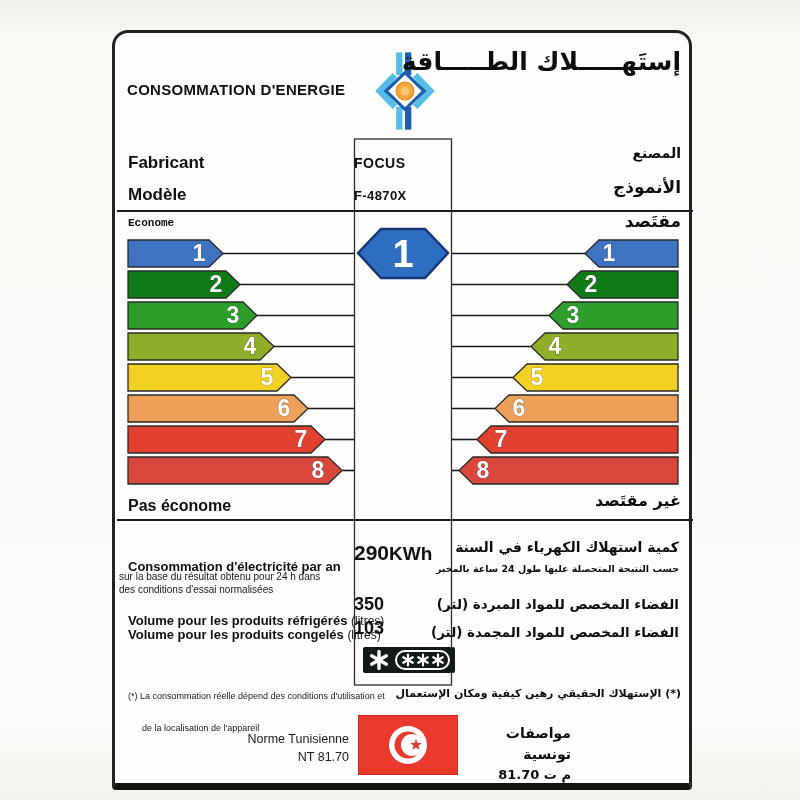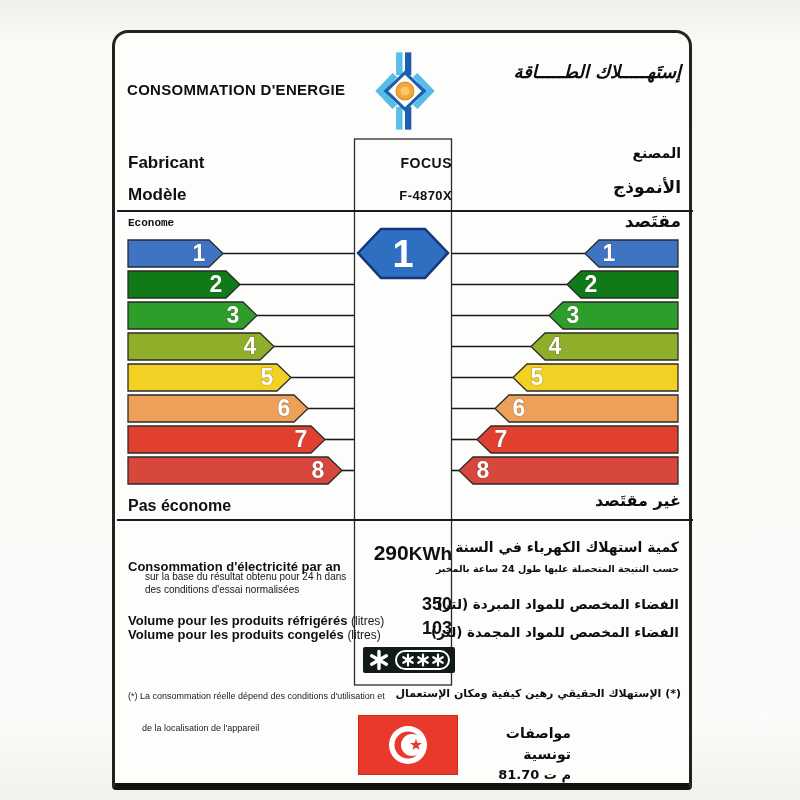--- a/index.html
+++ b/index.html
@@ -5,21 +5,21 @@
   html,body{margin:0;padding:0;}
   body{width:800px;height:800px;position:relative;background:#eeede9;font-family:"Liberation Sans",sans-serif;}
   .photo{position:absolute;inset:0;background:linear-gradient(180deg,#efeeea 0%,#faf9f6 5%,#fcfbf9 90%,#f2f1ed 100%);}
   .label{position:absolute;left:112px;top:30px;width:580px;height:760px;box-sizing:border-box;
          background:#fdfdfb;border:3px solid #23221e;border-bottom:7px solid #14130e;
          border-radius:16px 16px 4px 4px;}
   .abs{position:absolute;}
   .b{font-weight:bold;color:#101010;}
   .n{font-weight:normal;color:#171717;}
   .ar{font-family:"DejaVu Sans",sans-serif;direction:rtl;color:#0d0d0d;}
-  .ctr{left:239px;width:98px;text-align:right;}
+  .ctr{left:239px;width:98px;text-align:left;}
   .rt{right:8px;text-align:right;}
   svg{display:block;}
   svg text{font-family:"Liberation Sans",sans-serif;}
   .num{font-weight:bold;font-size:23px;fill:#fff;paint-order:stroke;stroke:rgba(50,50,50,.35);stroke-width:1.1px;}
   .hexnum{font-weight:bold;font-size:38px;fill:#fff;}
   .thin{stroke:#1a1a1a;stroke-width:1.6;}
   .rule{stroke:#1c1c1c;stroke-width:2.2;}
   .barline{stroke:#2b2b2b;stroke-width:1.3;}
 </style>
 </head>
@@ -139,36 +139,36 @@
       <rect x="60" y="90" width="10" height="36" fill="#1d5fae"></rect>
       <polyline points="44,40 20,65 44,90" fill="none" stroke-width="10" stroke="#56bde9"></polyline>
       <polyline points="50,50 33,65 50,80" fill="none" stroke-width="9" stroke="#1d5fae"></polyline>
       <polyline points="76,40 100,65 76,90" fill="none" stroke-width="10" stroke="#56bde9"></polyline>
       <polyline points="70,50 87,65 70,80" fill="none" stroke-width="9" stroke="#1d5fae"></polyline>
       <polygon points="30,65 60,36 90,65 60,94" fill="#fdfdfb" stroke-width="5" stroke="#1d5fae"></polygon>
       <circle cx="60" cy="65" r="14" stroke="#e19122" stroke-width="2" fill="#f3a83b"></circle>
       <circle cx="60" cy="65" r="7" fill="#f8c76e"></circle>
     </svg>
 
-    <div class="abs b ar rt" style="top:28px;font-size:18px;font-style:italic;">إستَهـــــلاك الطـــــاقة</div>
+    <div class="abs b ar rt" style="top:14px;font-size:25px;">إستَهـــــلاك الطـــــاقة</div>
 
     <div class="abs b" style="left:13px;top:120px;font-size:17px;">Fabricant</div>
     <div class="abs b" style="left:13px;top:152px;font-size:17px;">Modèle</div>
     <div class="abs b ctr" style="top:122px;font-size:14px;letter-spacing:.5px;">FOCUS</div>
     <div class="abs b ctr" style="top:155px;font-size:13px;letter-spacing:.4px;">F-4870X</div>
     <div class="abs b ar rt" style="top:112px;font-size:14px;">المصنع</div>
     <div class="abs b ar rt" style="top:144px;font-size:17px;">الأنموذج</div>
 
     <div class="abs b" style="left:13px;top:184px;font-size:11px;font-family:Liberation Mono, monospace;">Econome</div>
     <div class="abs b ar rt" style="top:178px;font-size:17px;">مقتَصد</div>
     <div class="abs b" style="left:13px;top:464px;font-size:16px;">Pas économe</div>
     <div class="abs b ar rt" style="top:458px;font-size:16px;">غير مقتَصد</div>
 
     <div class="abs b" style="left:13px;top:514px;font-size:13px;margin-top:12px;">Consommation d'électricité par an</div>
-    <div class="abs n" style="left:30px;top:537px;font-size:10px;line-height:1.3;">
+    <div class="abs n" style="left:4px;top:537px;font-size:10px;line-height:1.3;">
       <div>sur la base du résultat obtenu pour 24 h dans</div>
       <div>des conditions d'essai normalisées</div>
     </div>
     <div class="abs b ctr" style="top:508px;font-size:21px;"><span>290</span><span style="font-size:19px;">KWh</span></div>
     <div class="abs b ar" style="right:10px;top:506px;font-size:14px;text-align:right;">كمية استهلاك الكهرباء في السنة</div>
     <div class="abs b ar" style="right:10px;top:530px;font-size:9.5px;text-align:right;">حسب النتيجة المتحصلة عليها طول 24 ساعة بالمخبر</div>
 
     <div class="abs" style="left:13px;top:580px;font-size:13px;"><span class="b">Volume pour les produits réfrigérés</span>
       <span class="n" style="font-size:12px;">(litres)</span></div>
     <div class="abs b ctr" style="top:561px;font-size:18px;">350</div>
@@ -178,20 +178,24 @@
       <span class="n" style="font-size:12px;">(litres)</span></div>
     <div class="abs b ctr" style="top:585px;font-size:18px;">103</div>
     <div class="abs b ar" style="right:10px;top:591px;font-size:13.5px;text-align:right;">الفضاء المخصص للمواد المجمدة (لتر)</div>
 
     <div class="abs n" style="left:13px;top:657px;font-size:9px;line-height:1.35;color:#222;">
       <div>(*) La consommation réelle dépend des conditions d'utilisation et</div>
       <div style="padding-left:14px;margin-top:20px;">de la localisation de l'appareil</div>
     </div>
     <div class="abs b ar rt" style="top:654px;font-size:11px;">(*) الإستهلاك الحقيقي رهين كيفية ومكان الإستعمال</div>
 
+    <div class="abs n" style="left:112px;top:697px;width:122px;text-align:right;font-size:12.5px;line-height:1.45;color:#1b1b1b;">
+      <div>Norme Tunisienne</div>
+      <div>NT 81.70</div>
+    </div>
 
     <svg class="abs" style="left:243px;top:682px;" width="100" height="60" viewBox="0 0 100 60">
       <rect x="0" y="0" width="100" height="60" stroke="#c4271d" stroke-width="1.5" fill="#e8392c"></rect>
       <circle cx="50" cy="30" r="19" fill="#ffffff"></circle>
       <circle cx="50" cy="30" r="13.5" fill="#e8392c"></circle>
       <circle cx="54" cy="30" r="11" fill="#ffffff"></circle>
       <polygon points="58,23.8 56.5,28 52.1,28.1 55.6,30.8 54.4,35 58,32.5 61.6,35 60.4,30.8 63.9,28.1 59.5,28" fill="#e8392c"></polygon>
     </svg>
 
     <div class="abs b ar" style="left:356px;top:690px;width:100px;text-align:right;line-height:1.5;">

